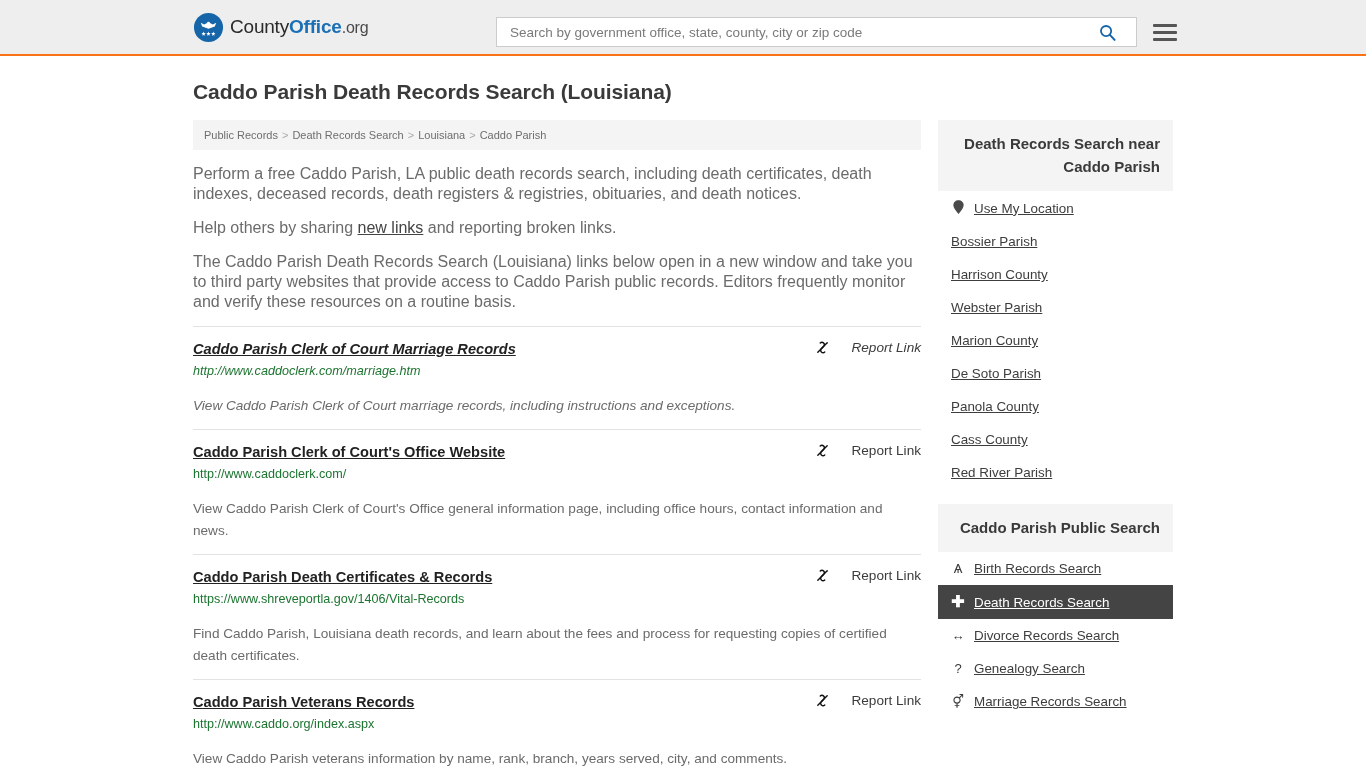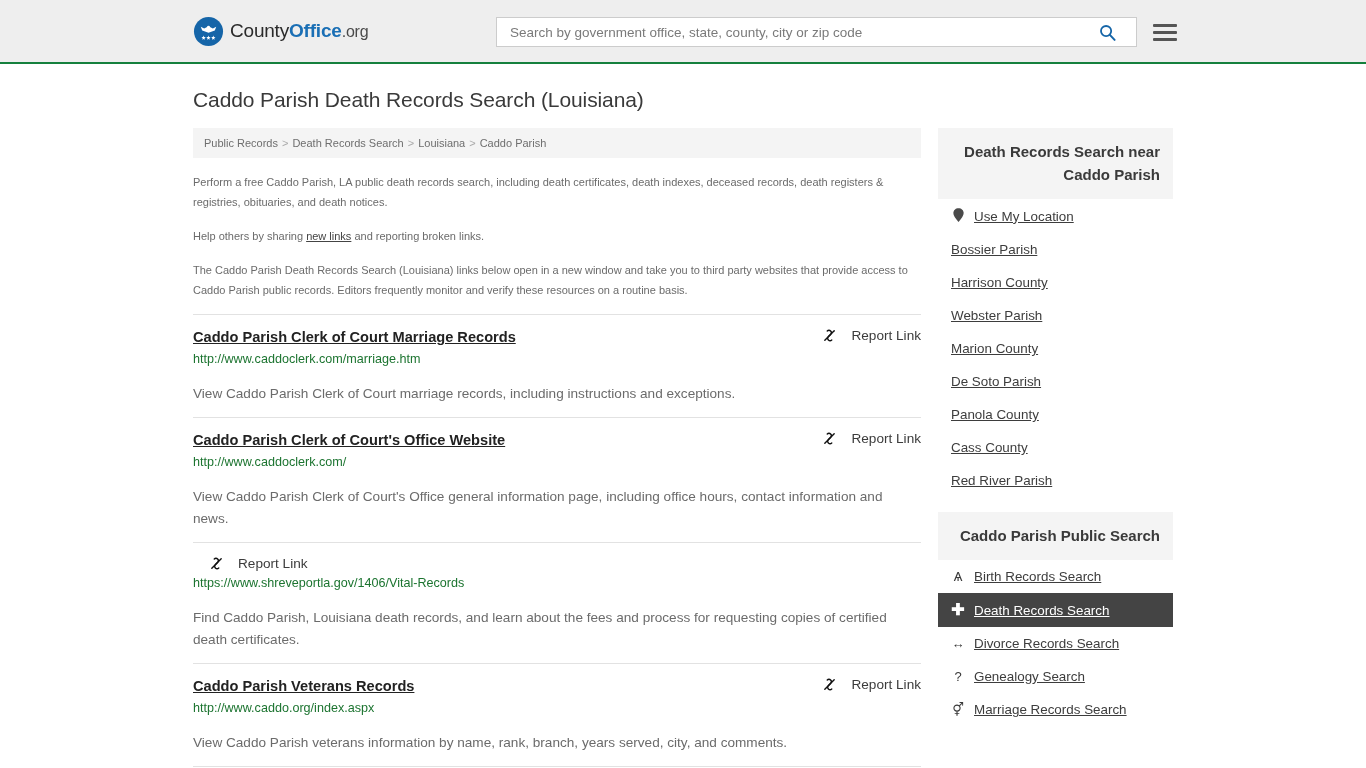--- a/index.html
+++ b/index.html
@@ -8,23 +8,23 @@
     width: 1366px;
     height: 768px;
     overflow: hidden;
     background: #ffffff;
     font-family: "Liberation Sans", sans-serif;
     color: #333333;
   }
 
   
   .site-header {
-    height: 64px;
+    height: 56px;
     background: #eeeeee;
-    border-bottom: 2px solid #15803d;
+    border-bottom: 2px solid #f97316;
     display: flex;
     align-items: center;
     position: relative;
   }
   .logo-wrap {
     display: flex;
     align-items: center;
     margin-left: 193px;
     text-decoration: none;
     gap: 6px;
@@ -85,21 +85,21 @@
   }
 
   
   .page {
     width: 1366px;
     padding: 0 193px;
     display: block;
   }
   .page-title {
     font-size: 21px;
-    font-weight: normal;
+    font-weight: bold;
     color: #3a3a3a;
     margin: 24px 0 16px 0;
     letter-spacing: -0.1px;
   }
   .columns {
     display: flex;
     align-items: flex-start;
     gap: 17px;
   }
   .main-col { width: 728px; flex: 0 0 728px; }
@@ -114,56 +114,56 @@
     margin-bottom: 14px;
   }
   .breadcrumb a {
     color: #6e6e6e;
     text-decoration: none;
   }
   .breadcrumb .sep { color: #aaaaaa; margin: 0 4px; }
 
   
   .intro p {
-    font-size: 11px;
+    font-size: 16px;
     line-height: 20px;
     color: #6b6b6b;
     margin: 0 0 14px 0;
   }
   .intro a {
     color: #444444;
     text-decoration: underline;
     font-weight: normal;
   }
 
   
   .results { margin-top: 8px; }
   .result {
     border-top: 1px solid #e2e2e2;
     padding: 13px 0 12px 0;
     position: relative;
   }
-  .result:first-child { border-top: 1px solid #e2e2e2; }
+  .result:first-child { border-top: 1px solid #e2e2e2; font-style: italic; }
   .result-head {
     display: flex;
     align-items: flex-start;
     justify-content: space-between;
   }
   .result-title {
     font-size: 14.6px;
     font-weight: bold;
     color: #222222;
     text-decoration: underline;
     cursor: pointer;
     line-height: 19px;
   }
   .report-link {
     display: flex;
     align-items: flex-end;
-    gap: 14px;
+    gap: 21px;
     flex: 0 0 auto;
     margin-left: 16px;
     cursor: pointer;
     white-space: nowrap;
   }
   .report-link .rl-text {
     font-size: 13.6px;
     color: #3c3c3c;
   }
   .broken-icon { width: 15px; height: 15px; flex: 0 0 15px; }
@@ -305,20 +305,21 @@
               </span>
               <span class="rl-text">Report Link</span>
             </span>
           </div>
           <div class="result-url">http://www.caddoclerk.com/</div>
           <div class="result-desc">View Caddo Parish Clerk of Court's Office general information page, including office hours, contact information and news.</div>
         </div>
 
         <div class="result">
           <div class="result-head">
+            <a class="result-title" href="#">Caddo Parish Death Certificates &amp; Records</a>
             <span class="report-link">
               <span class="broken-icon">
                 <svg viewBox="0 0 16 16" width="15" height="15" aria-hidden="true">
                   <path d="M5.6 3.2 A2.5 2.5 0 0 1 9.2 6.8 L7.6 8.4" fill="none" stroke="#111" stroke-width="1.5" stroke-linecap="round"></path>
                   <path d="M10.4 12.8 A2.5 2.5 0 0 1 6.8 9.2 L8.4 7.6" fill="none" stroke="#111" stroke-width="1.5" stroke-linecap="round"></path>
                   <line x1="3" y1="13" x2="13" y2="3" stroke="#111" stroke-width="1.5" stroke-linecap="round"></line>
                 </svg>
               </span>
               <span class="rl-text">Report Link</span>
             </span>

